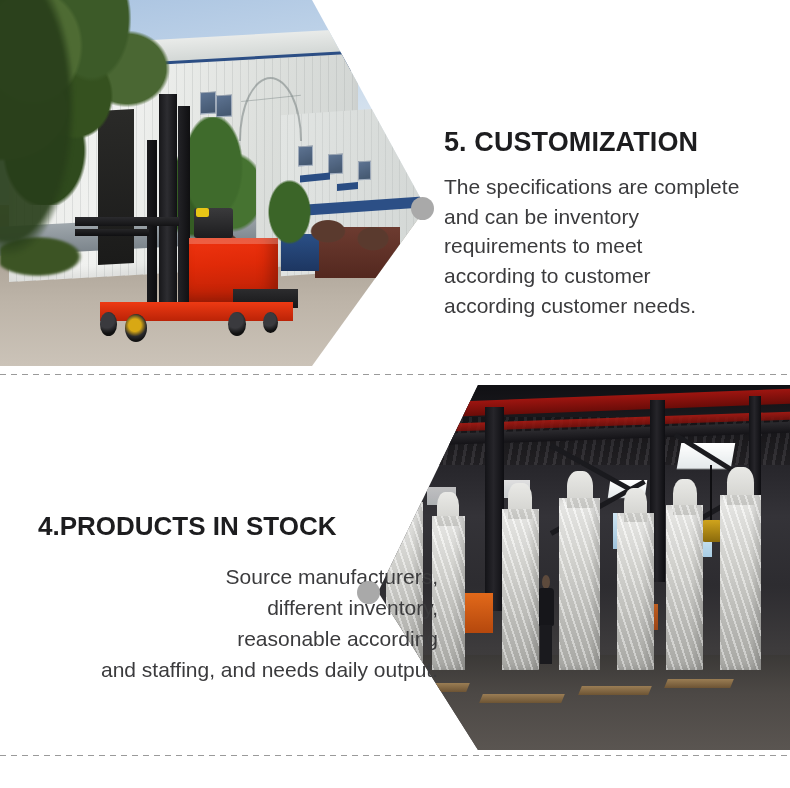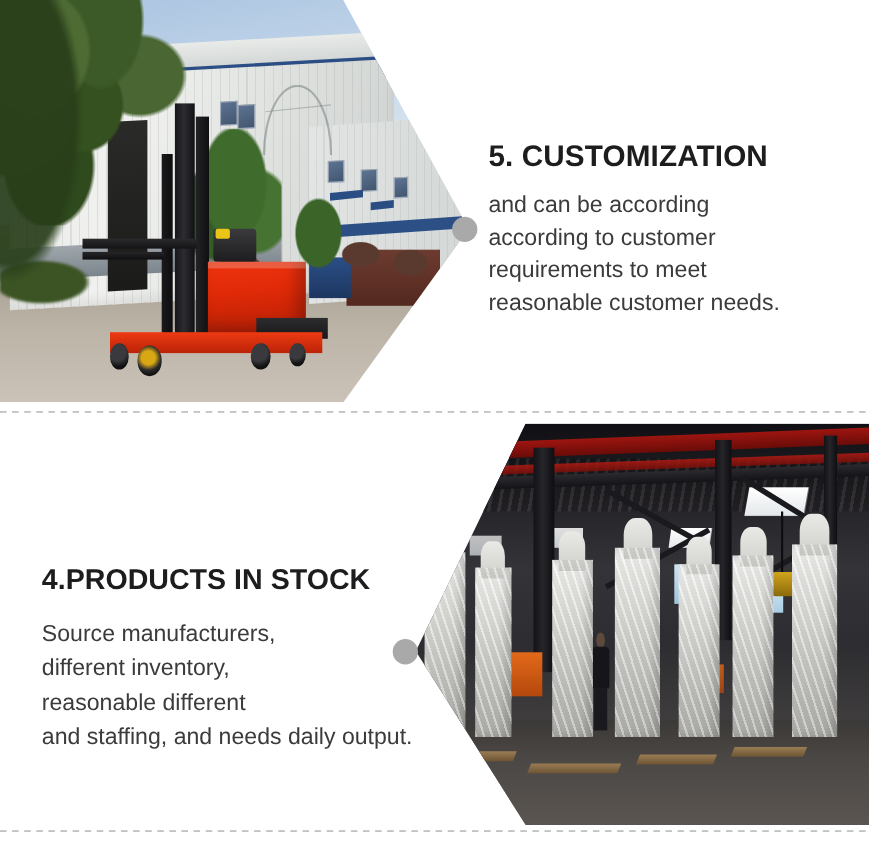--- a/index.html
+++ b/index.html
@@ -238,21 +238,21 @@
   .orange{position:absolute;background:linear-gradient(180deg,#e2691a,#b5480d);}
   .o1{left:19%;bottom:32%;width:9%;height:11%;}
   .o2{left:31%;bottom:34%;width:7%;height:9%;}
   .o3{left:62%;bottom:33%;width:6%;height:7%;opacity:.8;}
 
   
   .sec4-text{position:absolute;left:38px;top:512px;width:400px;}
   .h4-title{font-size:26px;font-weight:700;color:#1d1d1f;margin:0 0 20px 0;
             line-height:1.1;white-space:nowrap;}
   .h4-body{font-size:21px;line-height:1.48;color:#3b3b3d;margin:0;}
-  .h4-body div{white-space:nowrap;}
+  .h4-body div{white-space:nowrap;text-align:right;}
 </style>
 </head>
 <body>
 
 <div class="page">
 
   <div class="sec3">
 
     <div class="photo sec3-photo">
       <div class="scene">
@@ -308,24 +308,25 @@
         <div class="tree-l"></div>
         <div class="tree-l2"></div>
       </div>
     </div>
 
     <div class="dot dot3"></div>
 
     <div class="sec3-text">
       <h2 class="h-title">5. CUSTOMIZATION</h2>
       <div class="h-body">
-        <div> and can be according</div>
+        <div>The specifications are complete</div>
+        <div> and can be inventory</div>
+        <div>requirements to meet</div>
         <div>according to customer</div>
-        <div>requirements to meet</div>
-        <div>reasonable customer needs.</div>
+        <div>according customer needs.</div>
       </div>
     </div>
   </div>
 
   <div class="divider div1"></div>
 
   <div class="sec4">
 
     <div class="photo sec4-photo">
       <div class="scene">
@@ -393,21 +394,21 @@
             <div class="wrap-top"></div>
           </div>
       </div>
     </div>
 
     <div class="sec4-text" style="position:absolute;left:38px;top:127px;width:400px;">
       <h2 class="h4-title">4.PRODUCTS IN STOCK</h2>
       <div class="h4-body">
         <div>Source manufacturers,</div>
         <div>different inventory,</div>
-        <div>reasonable different</div>
+        <div>reasonable according</div>
         <div>and staffing, and needs daily output.</div>
       </div>
     </div>
   </div>
 
   <div class="dot dot4"></div>
 
   <div class="divider div2"></div>
 
 </div>

